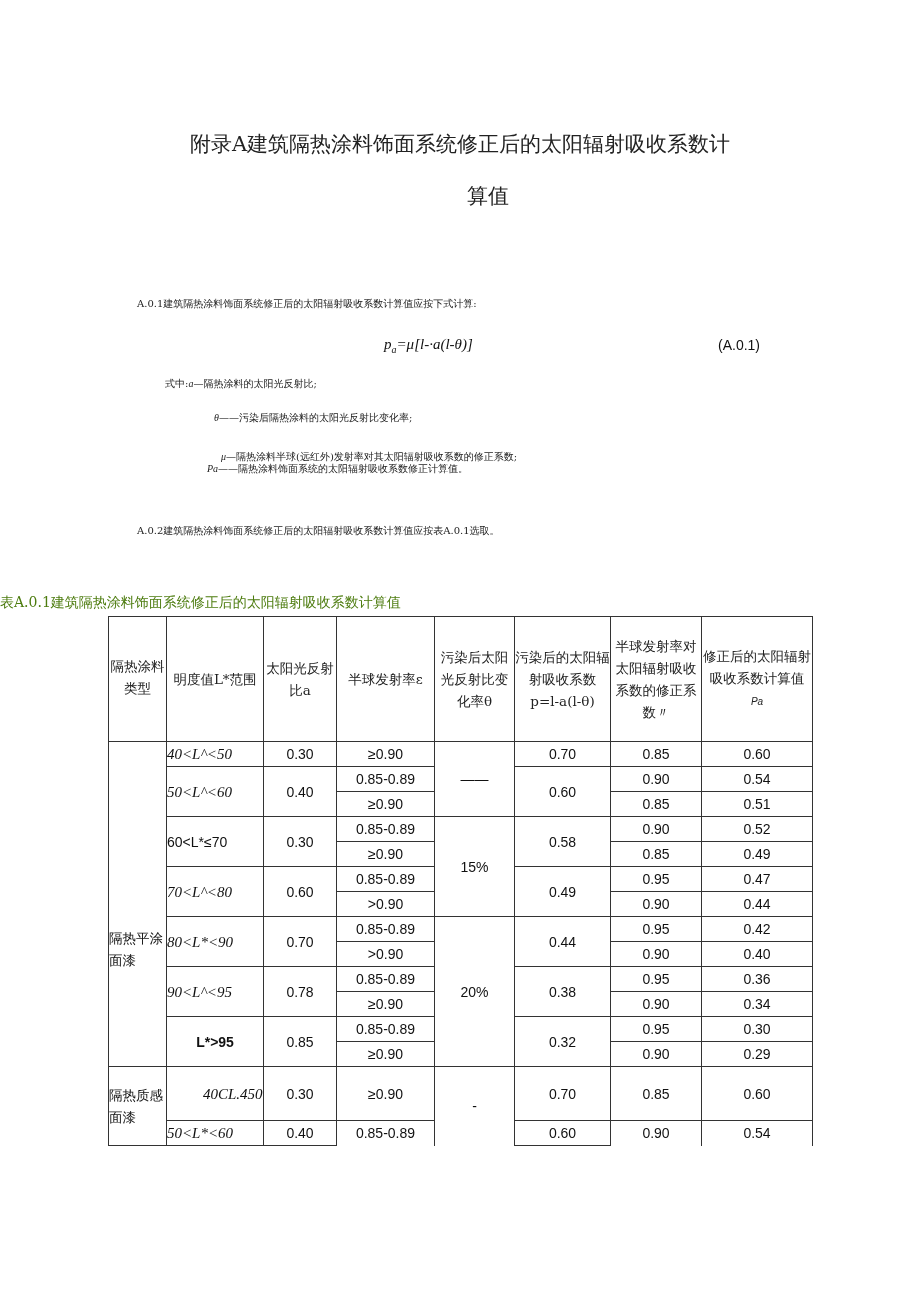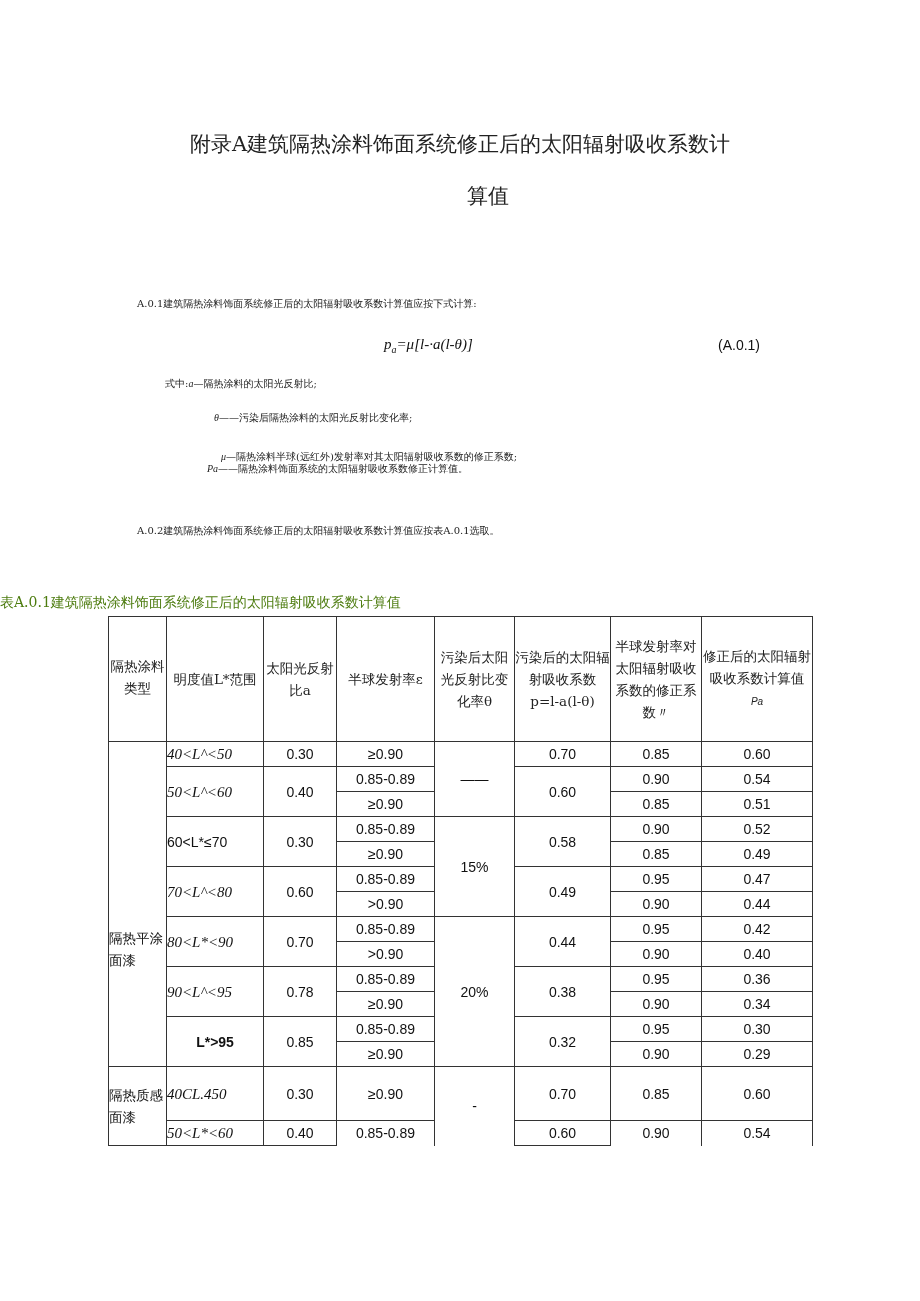--- a/index.html
+++ b/index.html
@@ -165,21 +165,21 @@
     <td>0.30</td>
   </tr>
   <tr>
     <td>≥0.90</td>
     <td>0.90</td>
     <td>0.29</td>
   </tr>
 
   <tr>
     <td class="type" rowspan="2">隔热质感面漆</td>
-    <td class="range" style="height:53px;">40CL.450</td>
+    <td class="range" style="height:53px;padding-left:36px;">40CL.450</td>
     <td>0.30</td>
     <td>≥0.90</td>
     <td rowspan="2" class="nob">-</td>
     <td>0.70</td>
     <td>0.85</td>
     <td>0.60</td>
   </tr>
   <tr>
     <td class="range">50&lt;L*&lt;60</td>
     <td>0.40</td>

